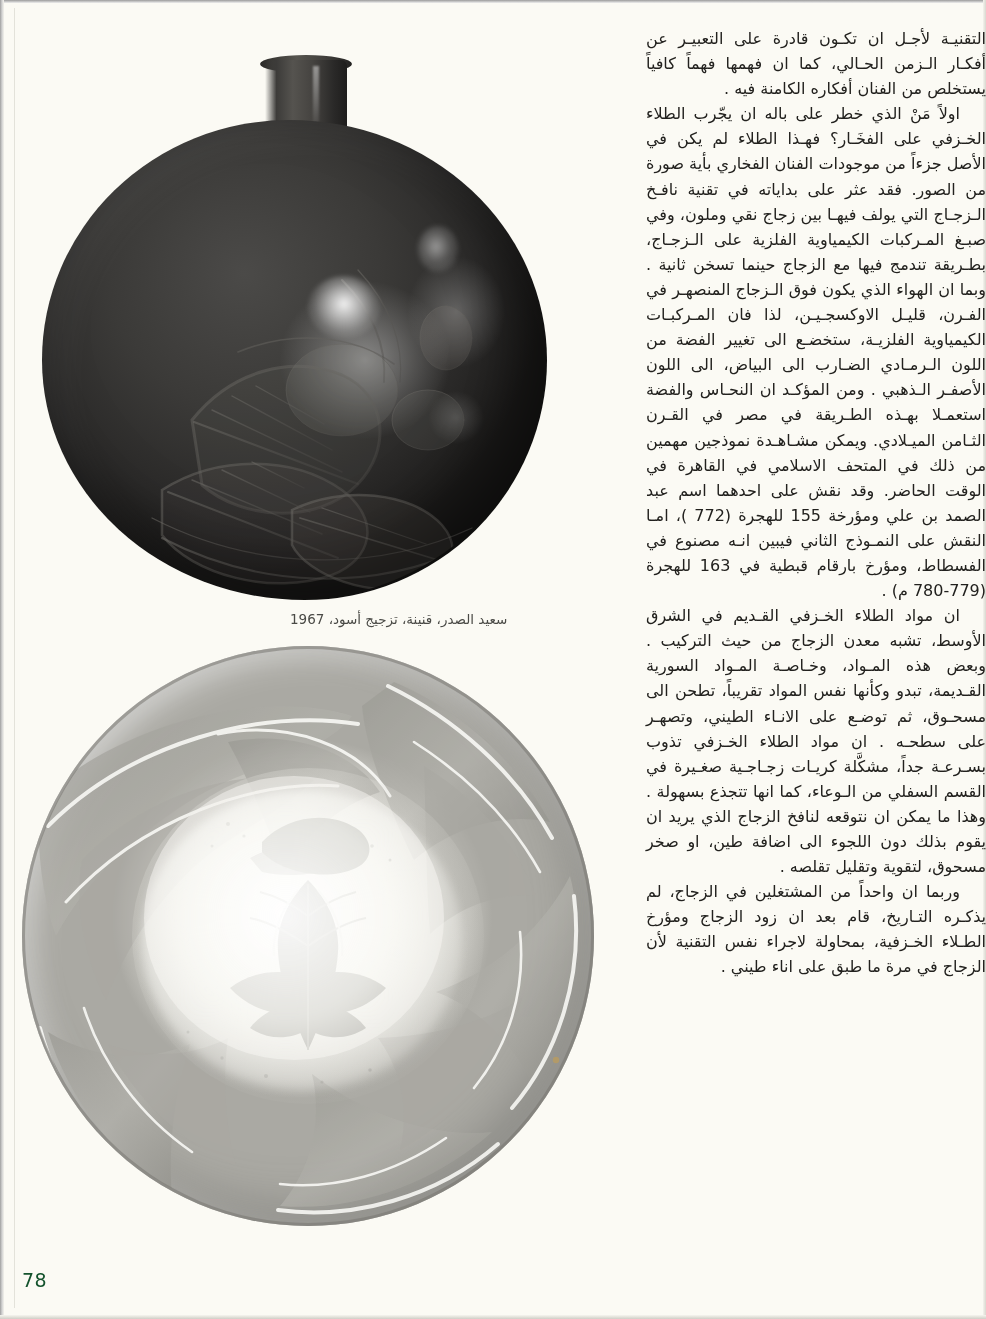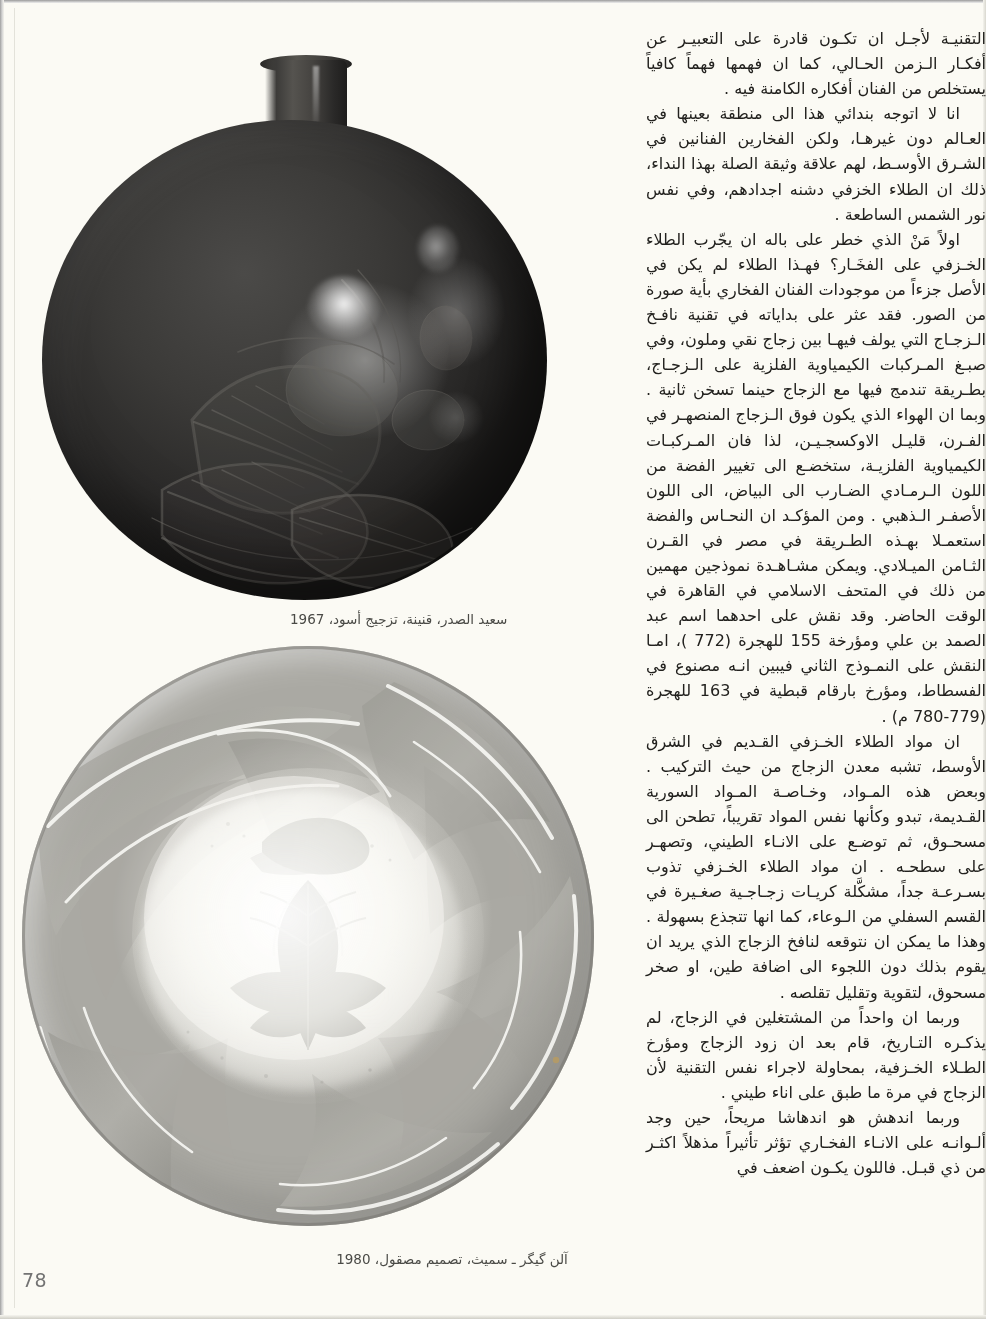--- a/index.html
+++ b/index.html
@@ -101,21 +101,21 @@
   }
   .body-text p.tight { text-indent: 0; }
   .body-text p + p { margin-top: 0px; }
 
   .page-number {
     position: absolute;
     bottom: 28px;
     left: 22px;
     font-family: "DejaVu Sans", sans-serif;
     font-size: 19px;
-    color: #737373;
+    color: #14532d;
     letter-spacing: 0.5px;
   }
 
   
   .vase-wrap {
     position: relative;
     width: 100%;
     height: 100%;
   }
   .vase-body {
@@ -370,31 +370,26 @@
 
             <circle cx="534" cy="414" r="3.2" fill="#b79b63" opacity="0.85"></circle>
           </g>
         </svg>
 
         <div class="bowl-center-light"></div>
         <div class="bowl-rim"></div>
       </div>
     </div>
 
-    <div class="caption cap2">
-      <span class="cap-inner">آلن گيگر ـ سميث، تصميم مصقول، 1980</span>
-    </div>
   </div>
 
   <div class="col-text">
     <div class="body-text">
       <p class="tight">التقنيـة لأجـل ان تكـون قادرة على التعبيـر عن أفكـار الـزمن الحـالي، كما ان فهمها فهماً كافياً يستخلص من الفنان أفكاره الكامنة فيه .</p>
-      <p>انا لا اتوجه بندائي هذا الى منطقة بعينها في العـالم دون غيرهـا، ولكن الفخارين الفنانين في الشـرق الأوسـط، لهم علاقة وثيقة الصلة بهذا النداء، ذلك ان الطلاء الخزفي دشنه اجدادهم، وفي نفس نور الشمس الساطعة .</p>
       <p>اولاً مَنْ الذي خطر على باله ان يجّرب الطلاء الخـزفي على الفخَـار؟ فهـذا الطلاء لم يكن في الأصل جزءاً من موجودات الفنان الفخاري بأية صورة من الصور. فقد عثر على بداياته في تقنية نافـخ الـزجـاج التي يولف فيهـا بين زجاج نقي وملون، وفي صبـغ المـركبات الكيمياوية الفلزية على الـزجـاج، بطـريقة تندمج فيها مع الزجاج حينما تسخن ثانية . وبما ان الهواء الذي يكون فوق الـزجاج المنصهـر في الفـرن، قليـل الاوكسجـيـن، لذا فان المـركبـات الكيمياوية الفلزيـة، ستخضـع الى تغيير الفضة من اللون الـرمـادي الضـارب الى البياض، الى اللون الأصفـر الـذهبي . ومن المؤكـد ان النحـاس والفضة استعمـلا بهـذه الطـريقة في مصر في القـرن الثـامن الميـلادي. ويمكن مشـاهـدة نموذجين مهمين من ذلك في المتحف الاسلامي في القاهرة في الوقت الحاضر. وقد نقش على احدهما اسم عبد الصمد بن علي ومؤرخة 155 للهجرة (772 )، امـا النقش على النمـوذج الثاني فيبين انـه مصنوع في الفسطاط، ومؤرخ بارقام قبطية في 163 للهجرة (779-780 م) .</p>
       <p>ان مواد الطلاء الخـزفي القـديم في الشرق الأوسط، تشبه معدن الزجاج من حيث التركيب . وبعض هذه المـواد، وخـاصـة المـواد السورية القـديمة، تبدو وكأنها نفس المواد تقريباً، تطحن الى مسحـوق، ثم توضـع على الانـاء الطيني، وتصهـر على سطحـه . ان مواد الطلاء الخـزفي تذوب بسـرعـة جداً، مشكَّلة كريـات زجـاجـية صغـيرة في القسم السفلي من الـوعاء، كما انها تتجذع بسهولة . وهذا ما يمكن ان نتوقعه لنافخ الزجاج الذي يريد ان يقوم بذلك دون اللجوء الى اضافة طين، او صخر مسحوق، لتقوية وتقليل تقلصه .</p>
       <p>وربما ان واحداً من المشتغلين في الزجاج، لم يذكـره التـاريخ، قام بعد ان زود الزجاج ومؤرخ الطـلاء الخـزفية، بمحاولة لاجراء نفس التقنية لأن الزجاج في مرة ما طبق على اناء طيني .</p>
-      <p>وربما اندهش هو اندهاشا مريحاً، حين وجد ألـوانـه على الانـاء الفخـاري تؤثر تأثيراً مذهلاً اكثـر من ذي قبـل. فاللون يكـون اضعف في</p>
     </div>
   </div>
 
   <div class="page-number">78</div>
 
 </div>
 
 </body></html>

